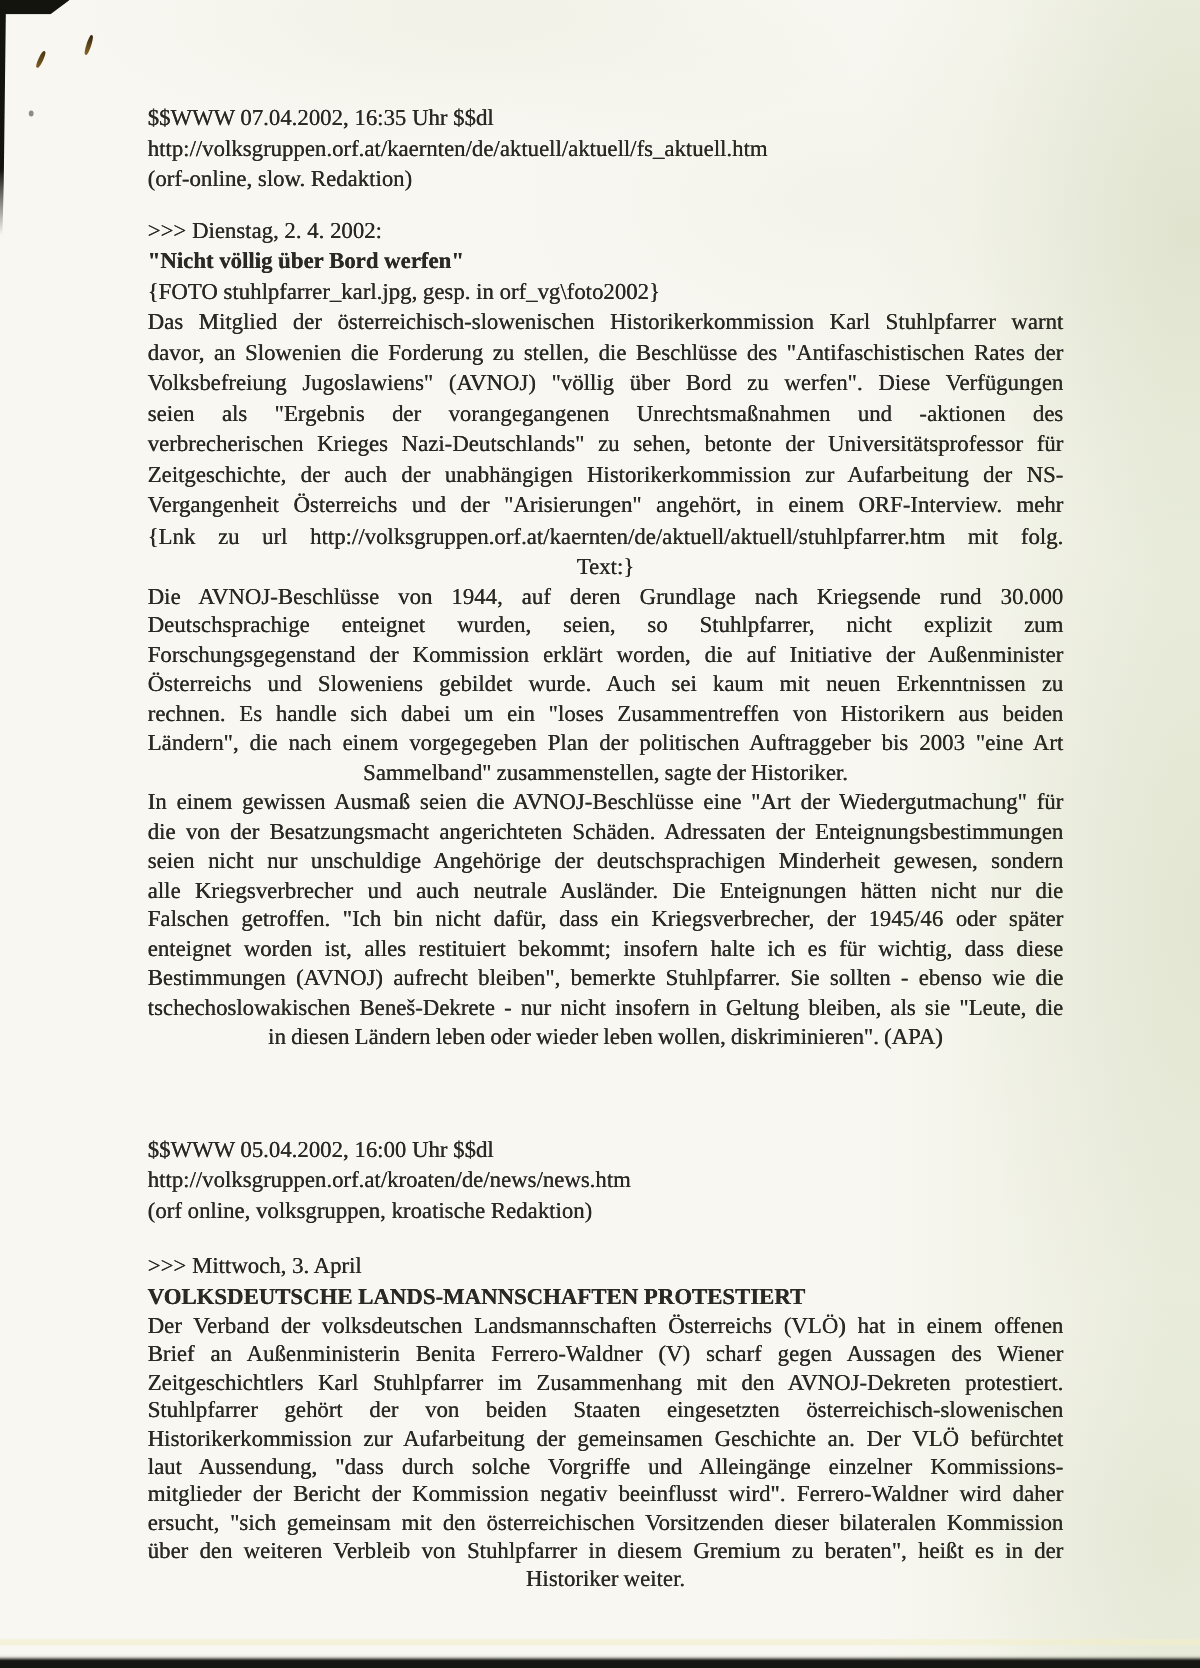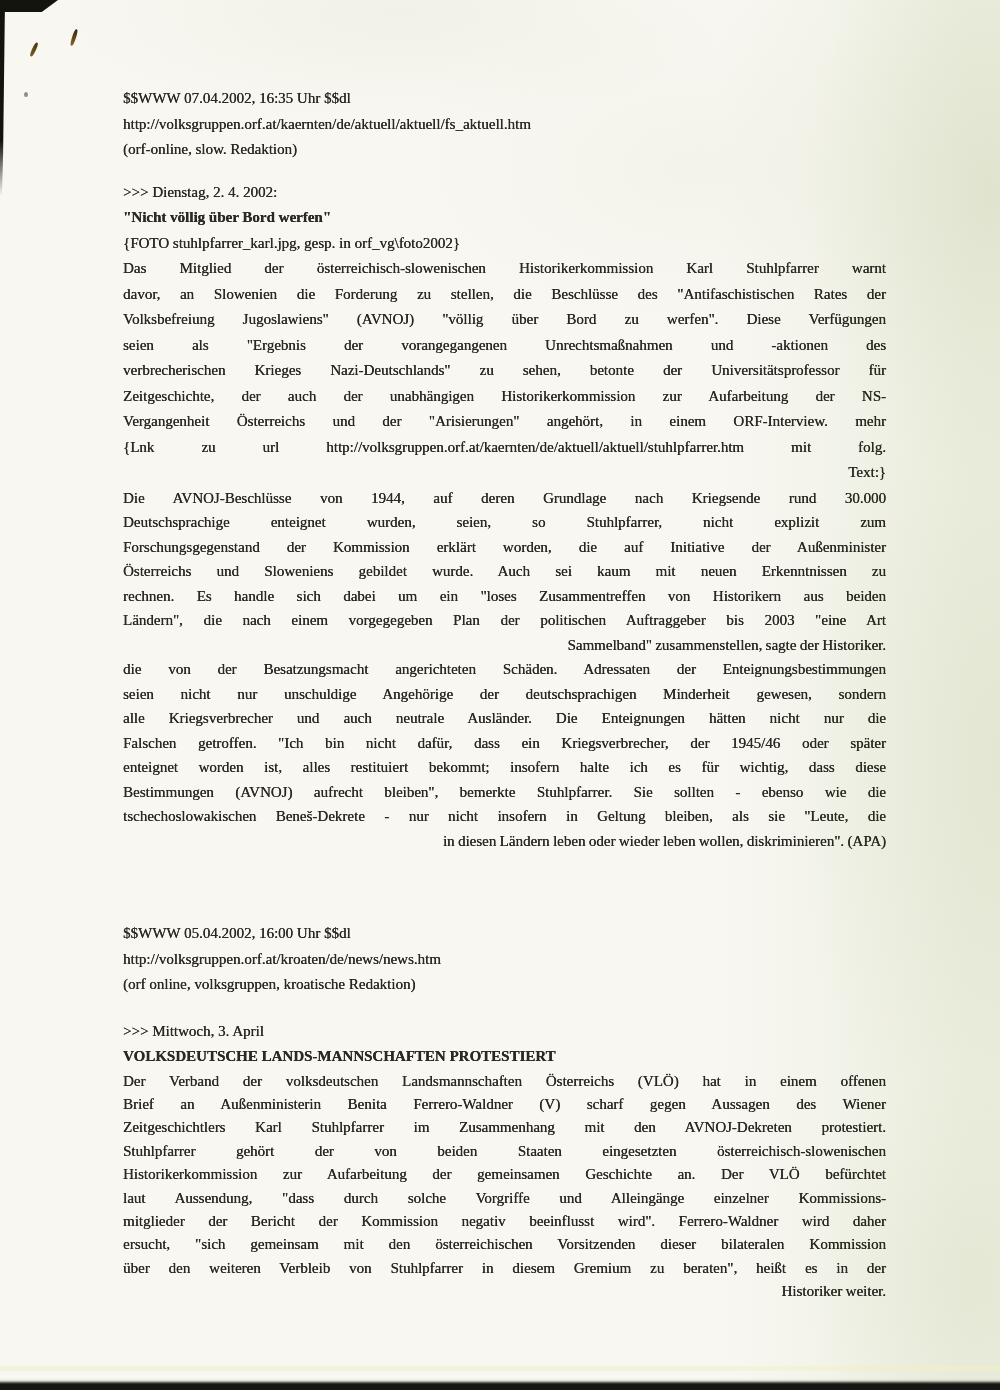--- a/index.html
+++ b/index.html
@@ -49,33 +49,33 @@
   .mark-a{left:72px;top:29px;width:4px;height:17px;transform:rotate(18deg);
     background:linear-gradient(to bottom,#33270f,#8a6426);}
   .mark-b{left:32px;top:42px;width:4px;height:15px;transform:rotate(25deg);
     background:linear-gradient(to bottom,#463612,#7d5c22);}
   .speck{position:absolute;left:24px;top:92px;width:4px;height:5px;background:#8d8d85;border-radius:50%;}
 
   
   .doc{
     position:absolute;left:123px;top:0;width:763px;
     padding-top:86px;
-    font-size:15px;
+    font-size:19px;
     text-shadow:0.25px 0 0 currentColor;
   }
   .block{margin:0;}
   .block .mline{line-height:25.5px;white-space:nowrap;}
   .block.plain{line-height:25.5px;white-space:nowrap;}
   .block.bold{line-height:25.5px;font-weight:bold;white-space:nowrap;}
   .block.italic{line-height:25.5px;font-style:italic;white-space:nowrap;}
   .line{
     text-align:justify;text-align-last:justify;
     word-spacing:-0.4px;
   }
-  .line.left{text-align:right;text-align-last:auto;}
+  .line.left{text-align:center;text-align-last:auto;}
   [data-block="para-1"] .line{line-height:25.5px;}
   [data-block="para-2"] .line{line-height:24.5px;}
   [data-block="para-3"] .line{line-height:23.4px;}
   [data-block="date-1"]{margin-top:17px;}
   [data-block="meta-2"]{margin-top:68px;}
   [data-block="date-2"]{margin-top:21px;}
   .u{text-underline-offset:2.5px;}
 </style>
 </head>
 <body>
@@ -108,20 +108,21 @@
         <div class="line left"><span>Text:}</span></div>
       </div>
       <div class="block para" data-block="para-2">
         <div class="line"><span>Die AVNOJ-Beschlüsse von 1944, auf deren Grundlage nach Kriegsende rund 30.000</span></div>
         <div class="line"><span>Deutschsprachige enteignet wurden, seien, so Stuhlpfarrer, nicht explizit zum</span></div>
         <div class="line"><span>Forschungsgegenstand der Kommission erklärt worden, die auf Initiative der Außenminister</span></div>
         <div class="line"><span>Österreichs und Sloweniens gebildet wurde. Auch sei kaum mit neuen Erkenntnissen zu</span></div>
         <div class="line"><span>rechnen. Es handle sich dabei um ein "loses Zusammentreffen von Historikern aus beiden</span></div>
         <div class="line"><span>Ländern", die nach einem vorgegegeben Plan der politischen Auftraggeber bis 2003 "eine Art</span></div>
         <div class="line left"><span>Sammelband" zusammenstellen, sagte der Historiker.</span></div>
+        <div class="line"><span>In einem gewissen Ausmaß seien die AVNOJ-Beschlüsse eine "Art der Wiedergutmachung" für</span></div>
         <div class="line"><span>die von der Besatzungsmacht angerichteten Schäden. Adressaten der Enteignungsbestimmungen</span></div>
         <div class="line"><span>seien nicht nur unschuldige Angehörige der deutschsprachigen Minderheit gewesen, sondern</span></div>
         <div class="line"><span>alle Kriegsverbrecher und auch neutrale Ausländer. Die Enteignungen hätten nicht nur die</span></div>
         <div class="line"><span>Falschen getroffen. "Ich bin nicht dafür, dass ein Kriegsverbrecher, der 1945/46 oder später</span></div>
         <div class="line"><span>enteignet worden ist, alles restituiert bekommt; insofern halte ich es für wichtig, dass diese</span></div>
         <div class="line"><span>Bestimmungen (AVNOJ) aufrecht bleiben", bemerkte Stuhlpfarrer. Sie sollten - ebenso wie die</span></div>
         <div class="line"><span>tschechoslowakischen Beneš-Dekrete - nur nicht insofern in Geltung bleiben, als sie "Leute, die</span></div>
         <div class="line left"><span>in diesen Ländern leben oder wieder leben wollen, diskriminieren". (APA)</span></div>
       </div>
       <div class="block meta" data-block="meta-2">

